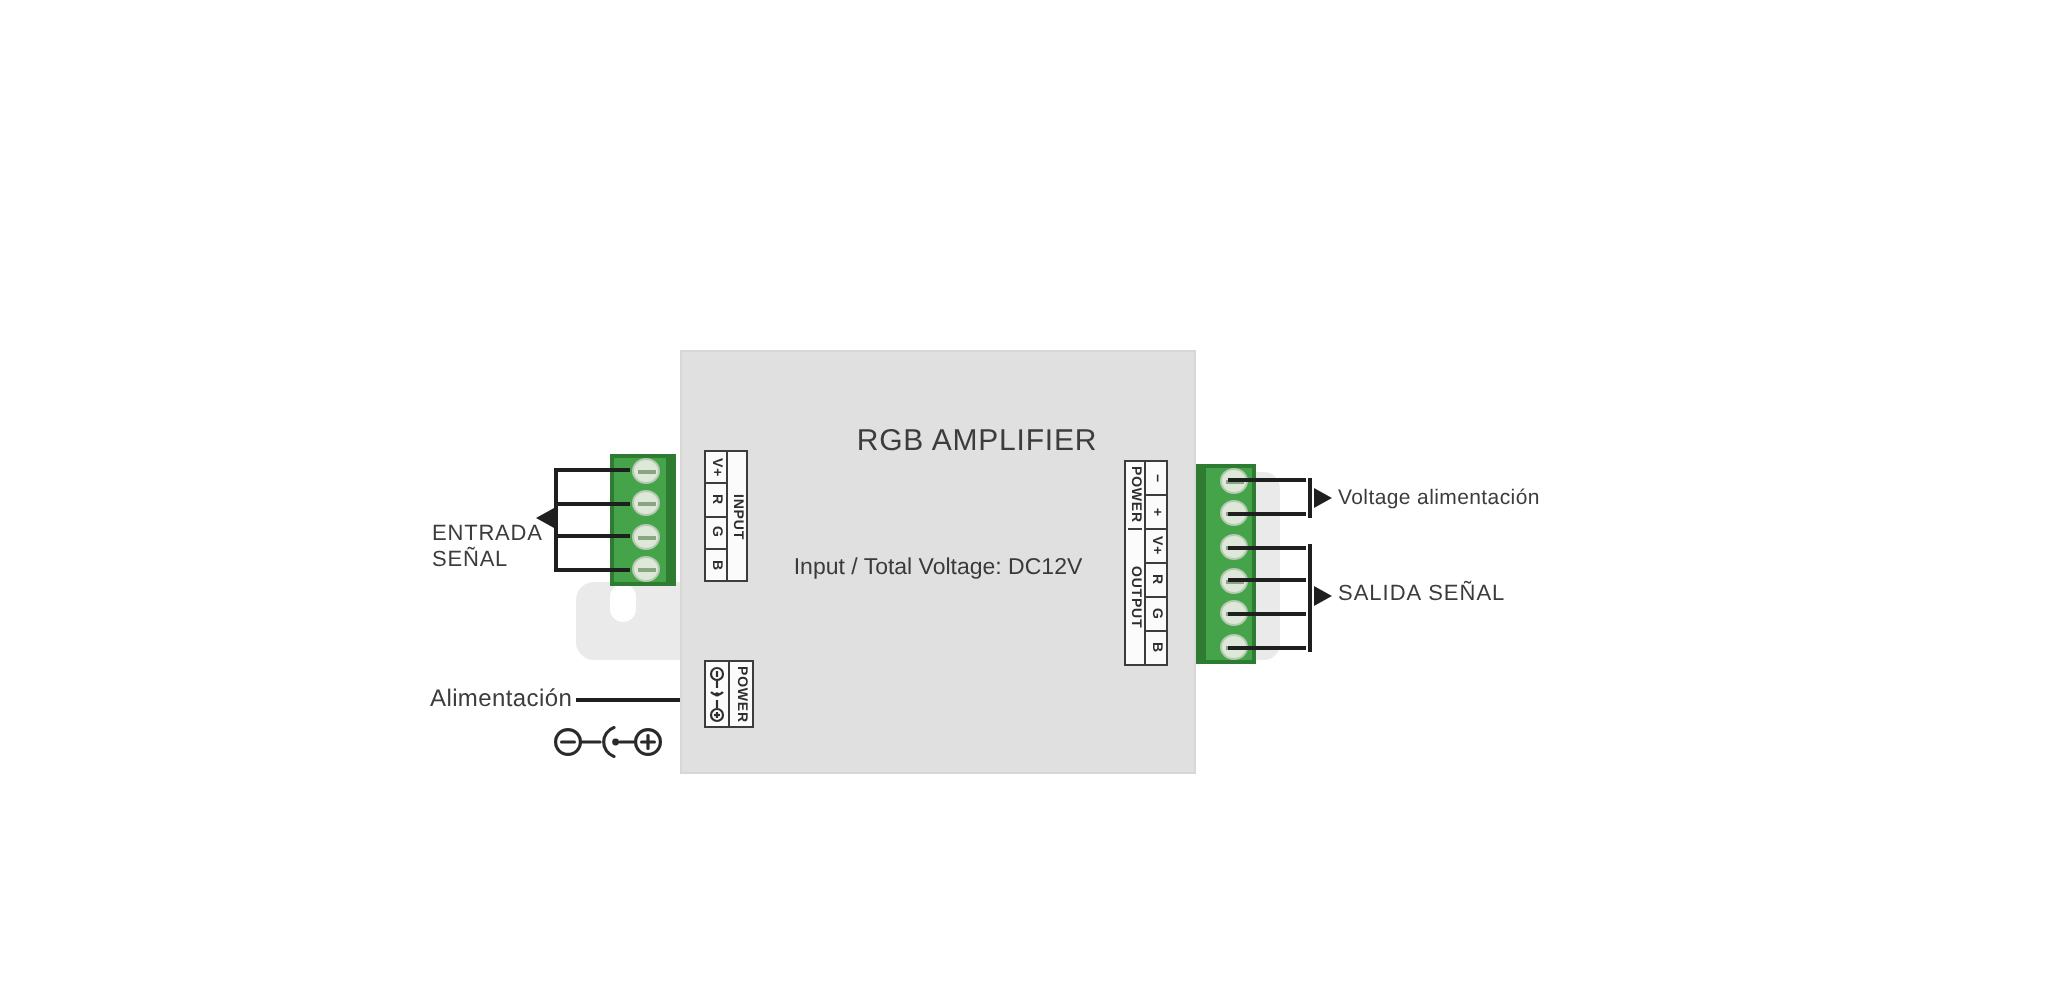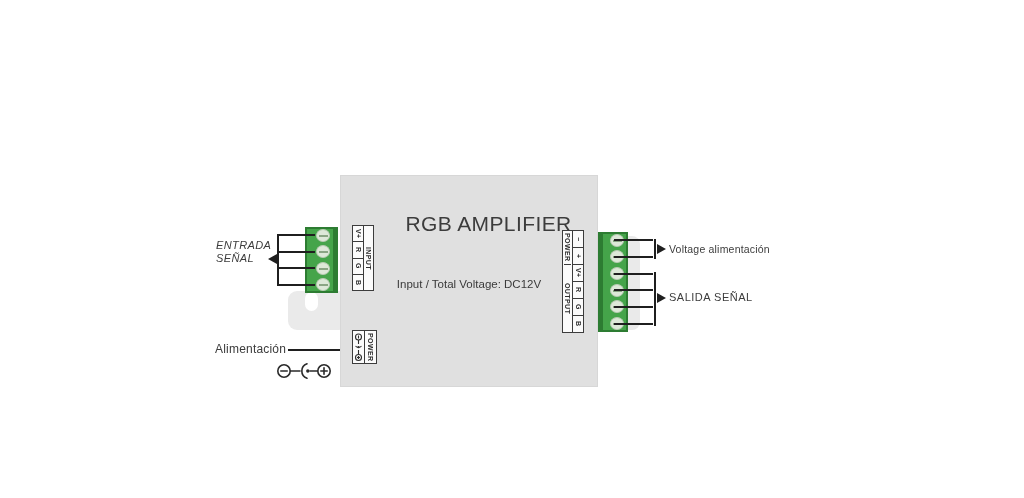--- a/index.html
+++ b/index.html
@@ -9,21 +9,21 @@
   }
   .abs{position:absolute;}
 
   
   .device{left:340px;top:175px;width:258px;height:212px;background:#e0e0e0;border:1px solid #d7d7d7;box-sizing:border-box;}
   .ear{background:#eaeaea;border-radius:9px;}
   .ear-left{left:288px;top:291px;width:60px;height:39px;}
   .ear-right{left:606px;top:236px;width:34px;height:94px;border-radius:8px;}
   .ear-slot{position:absolute;left:17px;top:1px;width:13px;height:19px;background:#ffffff;border-radius:7px;}
 
-  .title{left:340px;top:212px;width:297px;text-align:center;font-size:21px;font-weight:500;letter-spacing:.4px;color:#3c3c3c;}
+  .title{left:340px;top:212px;width:297px;text-align:center;font-size:15px;font-weight:500;letter-spacing:.4px;color:#3c3c3c;}
   .specs{left:340px;top:277px;width:258px;text-align:center;font-size:11.5px;line-height:15px;color:#3a3a3a;}
 
   
   .tblock{background:#45a44a;border:2px solid #2d7c32;box-sizing:border-box;}
   .tblock-left{left:305px;top:227px;width:33px;height:66px;border-right-width:5px;}
   .tblock-right{left:598px;top:232px;width:30px;height:100px;border-left-width:5px;}
   .screw{position:absolute;width:14px;height:13px;border-radius:50%;background:#dde8d8;border:1px solid #b7cab2;box-sizing:border-box;}
   .screw .slot{position:absolute;left:1.5px;top:4.5px;width:9px;height:2px;background:#8aa584;}
 
   
@@ -46,21 +46,21 @@
   .jack-name{flex:1;display:flex;align-items:center;justify-content:center;}
 
   
   .line{background:#1f1f1f;height:2px;}
   .vline{background:#1f1f1f;width:2px;}
   .arrow-l{width:0;height:0;border-top:5.5px solid transparent;border-bottom:5.5px solid transparent;border-right:9px solid #1f1f1f;}
   .arrow-r{width:0;height:0;border-top:5.5px solid transparent;border-bottom:5.5px solid transparent;border-left:9px solid #1f1f1f;}
 
   
   .ann{color:#3c3c3c;}
-  .entrada{left:216px;top:239px;font-size:11px;line-height:13px;letter-spacing:.4px;font-weight:500;font-style:italic;}
+  .entrada{left:216px;top:261px;font-size:11px;line-height:13px;letter-spacing:.4px;font-weight:500;}
   .alim{left:215px;top:342px;font-size:12px;letter-spacing:.2px;}
   .salida-alim{left:669px;top:243px;font-size:10.5px;letter-spacing:.2px;}
   .salida-sen{left:669px;top:291px;font-size:11px;letter-spacing:.5px;font-weight:500;}
 </style>
 </head>
 <body>
 
 <div class="canvas">
 
   <div class="abs ear ear-left">

